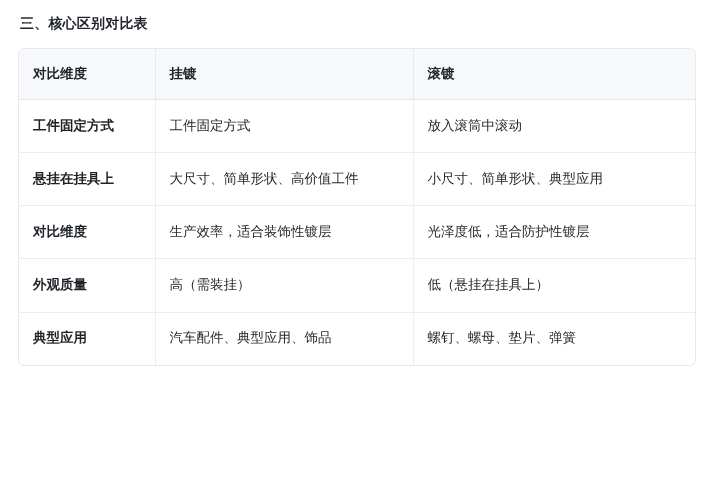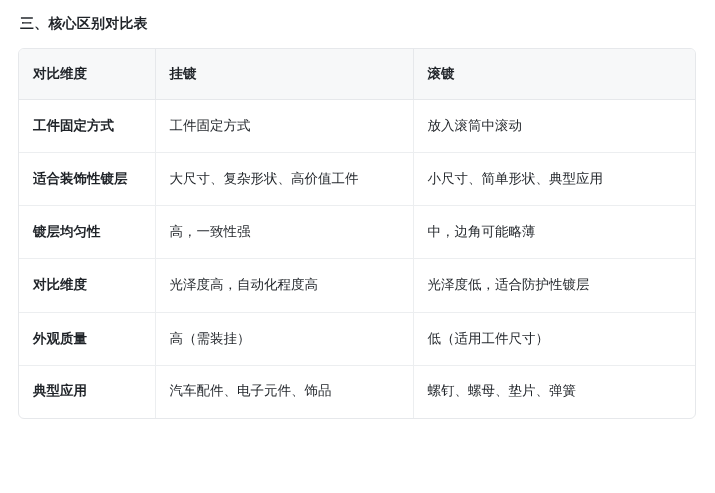--- a/index.html
+++ b/index.html
@@ -97,41 +97,36 @@
           <th>滚镀</th>
         </tr>
       </thead>
       <tbody>
         <tr>
           <td class="dim">工件固定方式</td>
           <td>工件固定方式</td>
           <td>放入滚筒中滚动</td>
         </tr>
         <tr>
-          <td class="dim">适合装饰性镀层</td>
-          <td>大尺寸、复杂形状、高价值工件</td>
+          <td class="dim">悬挂在挂具上</td>
+          <td>大尺寸、简单形状、高价值工件</td>
           <td>小尺寸、简单形状、典型应用</td>
         </tr>
         <tr>
-          <td class="dim">镀层均匀性</td>
-          <td>高，一致性强</td>
-          <td>中，边角可能略薄</td>
-        </tr>
-        <tr>
           <td class="dim">对比维度</td>
-          <td>光泽度高，自动化程度高</td>
+          <td>生产效率，适合装饰性镀层</td>
           <td>光泽度低，适合防护性镀层</td>
         </tr>
         <tr>
           <td class="dim">外观质量</td>
           <td>高（需装挂）</td>
-          <td>低（适用工件尺寸）</td>
+          <td>低（悬挂在挂具上）</td>
         </tr>
         <tr>
           <td class="dim">典型应用</td>
-          <td>汽车配件、电子元件、饰品</td>
+          <td>汽车配件、典型应用、饰品</td>
           <td>螺钉、螺母、垫片、弹簧</td>
         </tr>
       </tbody>
     </table>
   </div>
 
 </div>
 
 </body></html>

